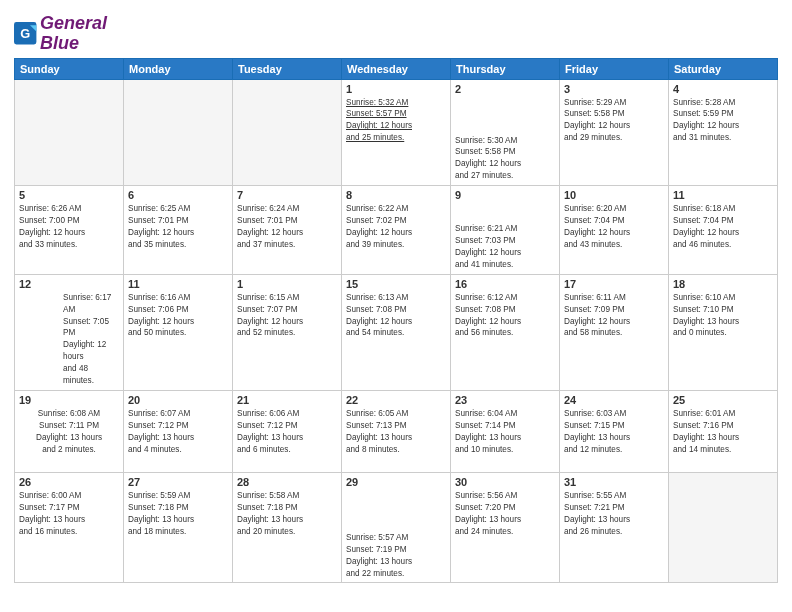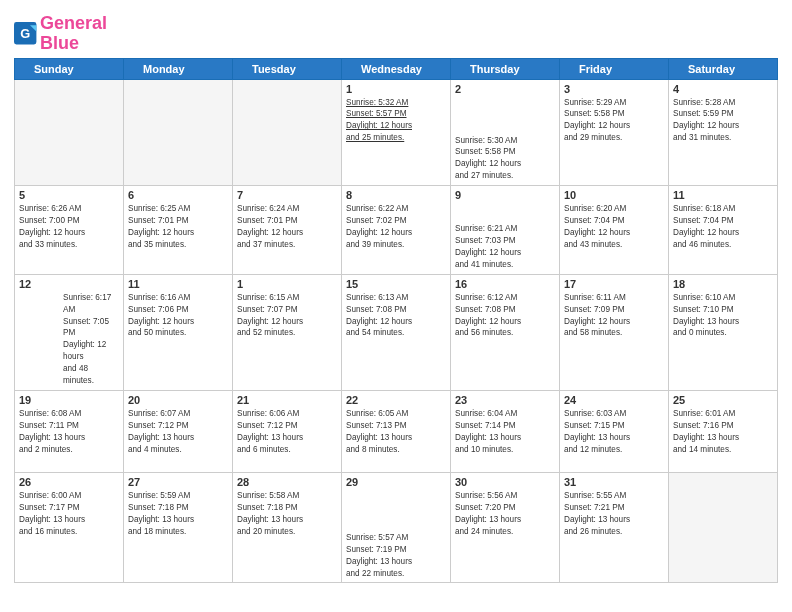--- a/index.html
+++ b/index.html
@@ -26,21 +26,22 @@
       align-items: center;
       margin-top: 4px;
     }
     .logo-text {
       font-size: 18px;
       font-weight: bold;
       line-height: 1.1;
       color: #333;
     }
     .logo-text span {
-      color: #ec4899;
+      color: #701a75;
+      font-style: italic;
     }
     .logo-icon {
       width: 24px;
       height: 24px;
       margin-right: 2px;
     }
     .title-block {
       text-align: right;
     }
     .month-title {
@@ -58,21 +59,21 @@
       border-collapse: collapse;
       border: 1px solid #ccc;
       table-layout: fixed;
     }
     .calendar th {
       background-color: #2979c5;
       color: #fff;
       font-size: 11px;
       font-weight: bold;
       text-align: left;
-      padding: 4px 19px;
+      padding: 4px 5px;
       border: 1px solid #1a6db5;
     }
     .calendar td {
       vertical-align: top;
       font-size: 8.5px;
       color: #333;
       border: 1px solid #ccc;
       padding: 3px 4px;
       height: 82px;
       background: #fff;
@@ -257,21 +258,21 @@
             <span class="day-number">18</span>
             <div class="day-info" style="white-space: pre-line;">Sunrise: 6:10 AM
 Sunset: 7:10 PM
 Daylight: 13 hours
 and 0 minutes.</div>
           </td>
         </tr>
         <tr>
           <td>
             <span class="day-number">19</span>
-            <div class="day-info" style="white-space: pre-line;">Sunrise: 6:08 AM
+            <div class="day-info" style="white-space: pre-line; text-align: center;">Sunrise: 6:08 AM
 Sunset: 7:11 PM
 Daylight: 13 hours
 and 2 minutes.</div>
           </td>
           <td>
             <span class="day-number">20</span>
             <div class="day-info" style="white-space: pre-line;">Sunrise: 6:07 AM
 Sunset: 7:12 PM
 Daylight: 13 hours
 and 4 minutes.</div>

